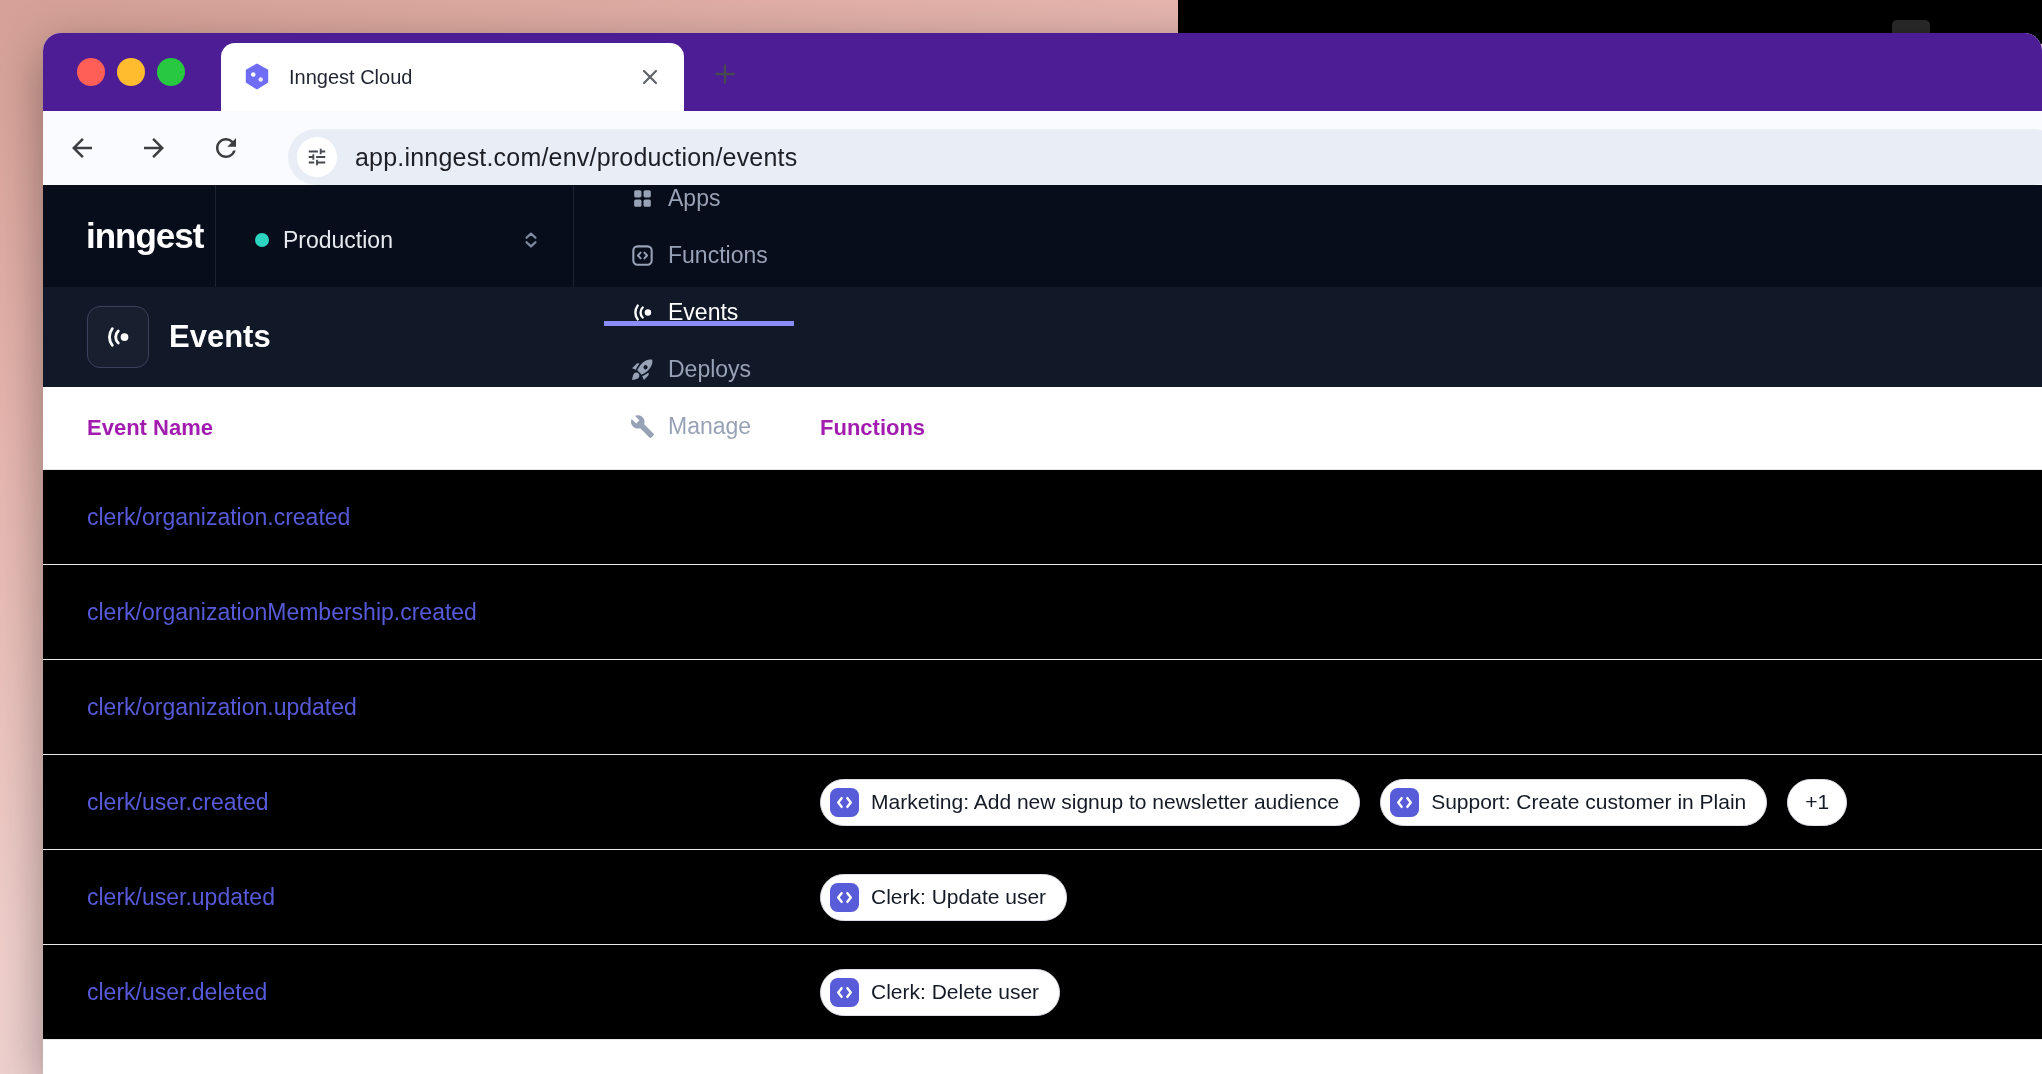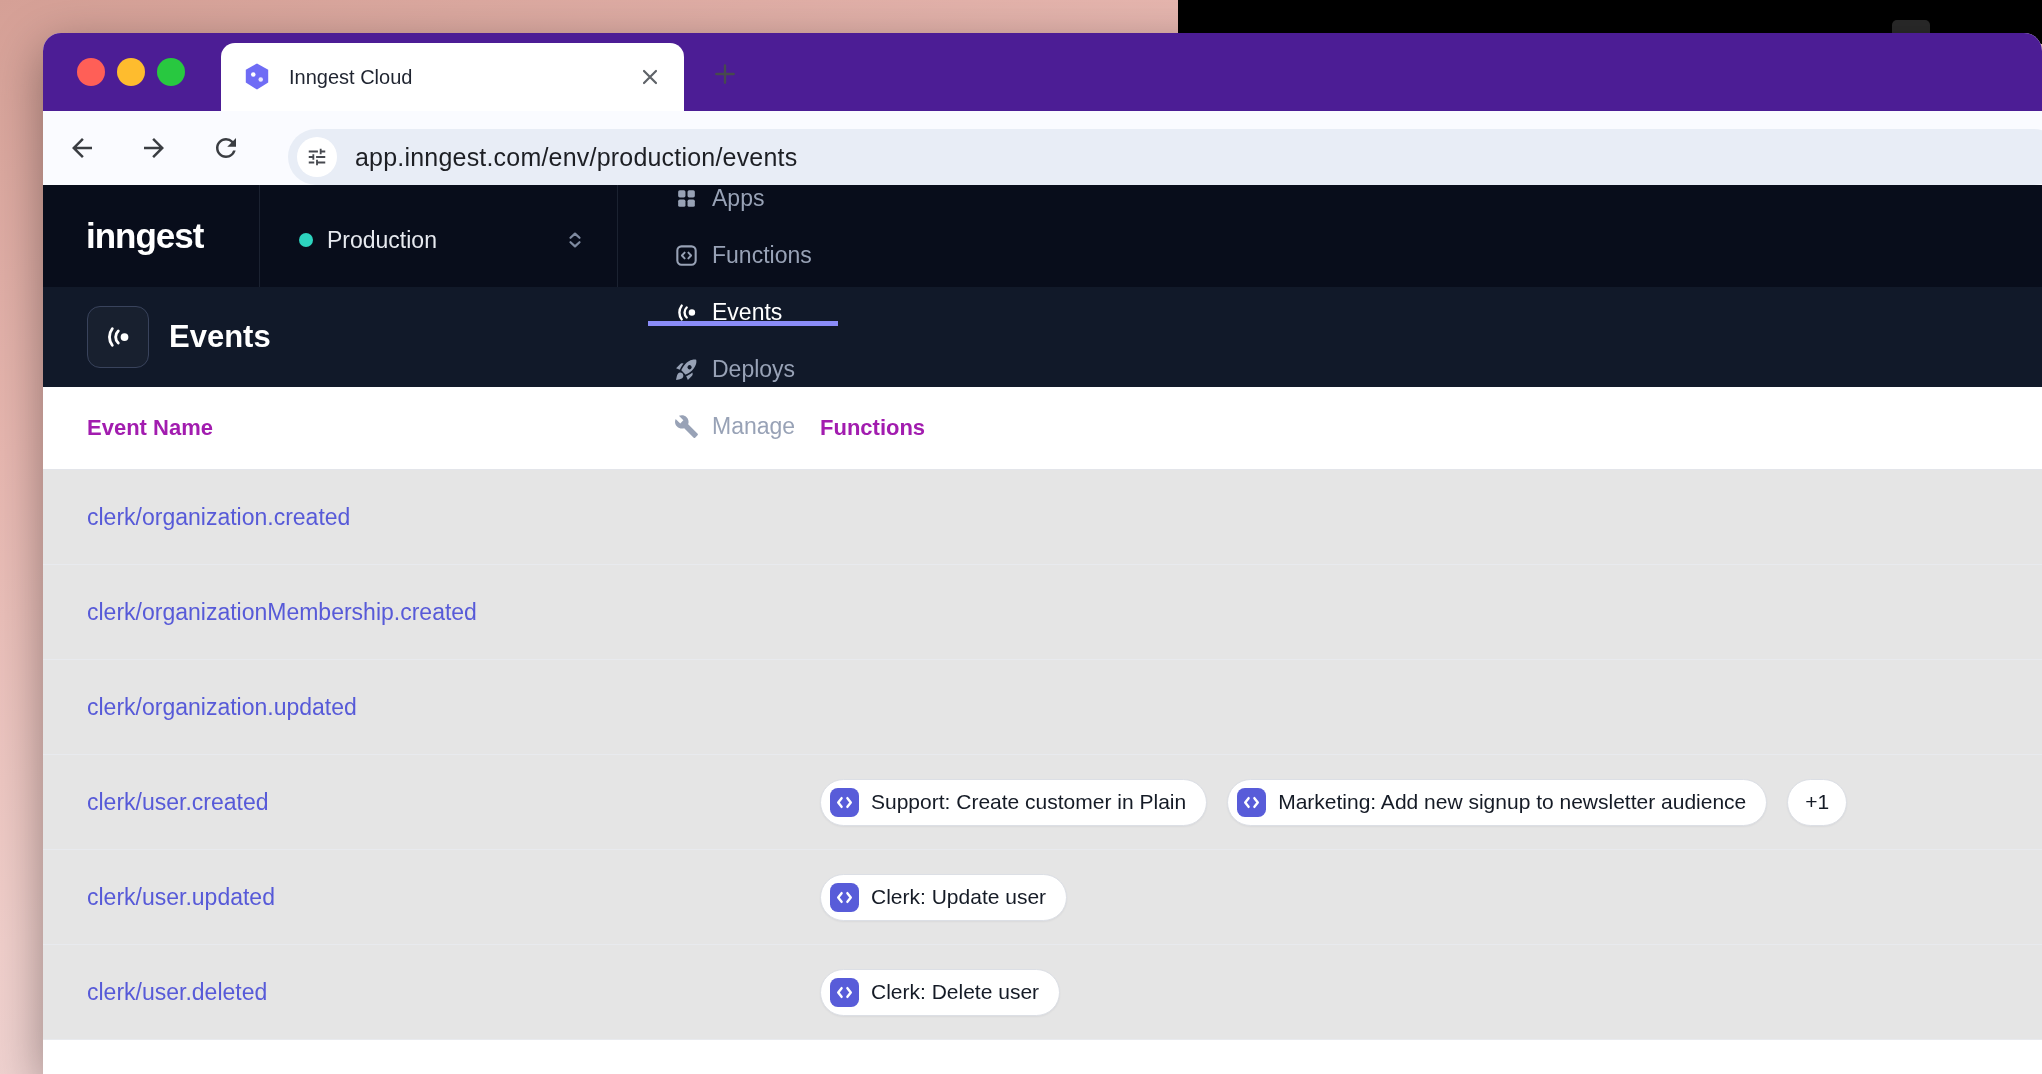--- a/index.html
+++ b/index.html
@@ -44,21 +44,21 @@
   .urlbar{
     position:absolute;left:245px;right:-20px;top:18px;height:56px;border-radius:28px;
     background:#e8edf6;display:flex;align-items:center;padding-left:9px;box-sizing:border-box;
   }
   .site-chip{width:40px;height:40px;border-radius:50%;background:#ffffff;display:flex;align-items:center;justify-content:center;flex:0 0 auto;cursor:pointer;}
   .url-text{margin-left:18px;font-size:25px;color:#1d1f24;letter-spacing:0.2px;white-space:nowrap;}
 
   
   .navbar{height:102px;background:#080d1b;display:flex;align-items:stretch;}
   .brand{
-    width:217px;box-sizing:border-box;display:flex;align-items:center;padding-left:43px;
+    width:173px;box-sizing:border-box;display:flex;align-items:center;padding-left:43px;
     border-right:1px solid rgba(148,163,184,0.14);
     font-weight:800;font-size:35px;color:#ffffff;letter-spacing:-1px;
   }
   .env-select{
     width:358px;box-sizing:border-box;display:flex;align-items:center;justify-content:space-between;
     padding:8px 30px 0 39px;border-right:1px solid rgba(148,163,184,0.14);cursor:pointer;gap:15px;
   }
   .env-left{display:flex;align-items:center;gap:14px;}
   .env-dot{width:14px;height:14px;border-radius:50%;background:#2dd4bf;}
   .env-name{font-size:23px;color:#e6e9ef;}
@@ -79,21 +79,21 @@
     background:rgba(255,255,255,0.03);display:flex;align-items:center;justify-content:center;
   }
   .ph-iconbox svg{width:30px;height:30px;}
   .ph-title{font-size:31px;font-weight:600;color:#ffffff;}
 
   
   .table{background:#ffffff;}
   .table-head{height:82px;display:flex;align-items:center;border-bottom:1px solid #e3e5ea;font-weight:700;font-size:22px;color:#a21caf;}
   .col-event{flex:0 0 777px;padding-left:44px;box-sizing:border-box;}
   .col-functions{flex:1;}
-  .trow{height:94px;display:flex;align-items:center;border-bottom:1px solid #e8eaee;background:#e5e5e5;}
+  .trow{height:94px;display:flex;align-items:center;border-bottom:1px solid #e8eaee;background:#000000;}
   .event-link{color:#575ad8;font-size:23px;font-weight:500;text-decoration:none;cursor:pointer;}
   .cell-functions{flex:1;display:flex;align-items:center;gap:20px;}
   .pill{
     display:inline-flex;align-items:center;gap:12px;height:47px;box-sizing:border-box;
     padding:0 20px 0 9px;background:#ffffff;border:1px solid #dcdfe5;border-radius:24px;
     font-size:21px;color:#151b26;white-space:nowrap;cursor:pointer;
     box-shadow:0 1px 2px rgba(16,24,40,0.05);
   }
   .pill svg.codebox{width:29px;height:29px;flex:0 0 auto;}
   .pill-badge{padding:0 17px;gap:0;}
@@ -239,28 +239,28 @@
           <div class="cell-functions"></div>
         </div>
         <div class="trow">
           <div class="col-event"><a class="event-link">clerk/user.created</a></div>
           <div class="cell-functions">
             <span class="pill">
               <svg class="codebox" viewBox="0 0 24 24">
                 <rect width="24" height="24" rx="6.5" fill="#585cd9"></rect>
                 <path d="M9.6 8.4 6.8 12l2.8 3.6M14.4 8.4l2.8 3.6-2.8 3.6" stroke="#fff" stroke-width="2" fill="none" stroke-linecap="round" stroke-linejoin="round"></path>
               </svg>
+              <span class="pill-label">Marketing: Add new signup to newsletter audience</span>
+            </span>
+            <span class="pill">
+              <svg class="codebox" viewBox="0 0 24 24">
+                <rect width="24" height="24" rx="6.5" fill="#585cd9"></rect>
+                <path d="M9.6 8.4 6.8 12l2.8 3.6M14.4 8.4l2.8 3.6-2.8 3.6" stroke="#fff" stroke-width="2" fill="none" stroke-linecap="round" stroke-linejoin="round"></path>
+              </svg>
               <span class="pill-label">Support: Create customer in Plain</span>
-            </span>
-            <span class="pill">
-              <svg class="codebox" viewBox="0 0 24 24">
-                <rect width="24" height="24" rx="6.5" fill="#585cd9"></rect>
-                <path d="M9.6 8.4 6.8 12l2.8 3.6M14.4 8.4l2.8 3.6-2.8 3.6" stroke="#fff" stroke-width="2" fill="none" stroke-linecap="round" stroke-linejoin="round"></path>
-              </svg>
-              <span class="pill-label">Marketing: Add new signup to newsletter audience</span>
             </span>
             <span class="pill pill-badge">+1</span>
           </div>
         </div>
         <div class="trow">
           <div class="col-event"><a class="event-link">clerk/user.updated</a></div>
           <div class="cell-functions">
             <span class="pill">
               <svg class="codebox" viewBox="0 0 24 24">
                 <rect width="24" height="24" rx="6.5" fill="#585cd9"></rect>

